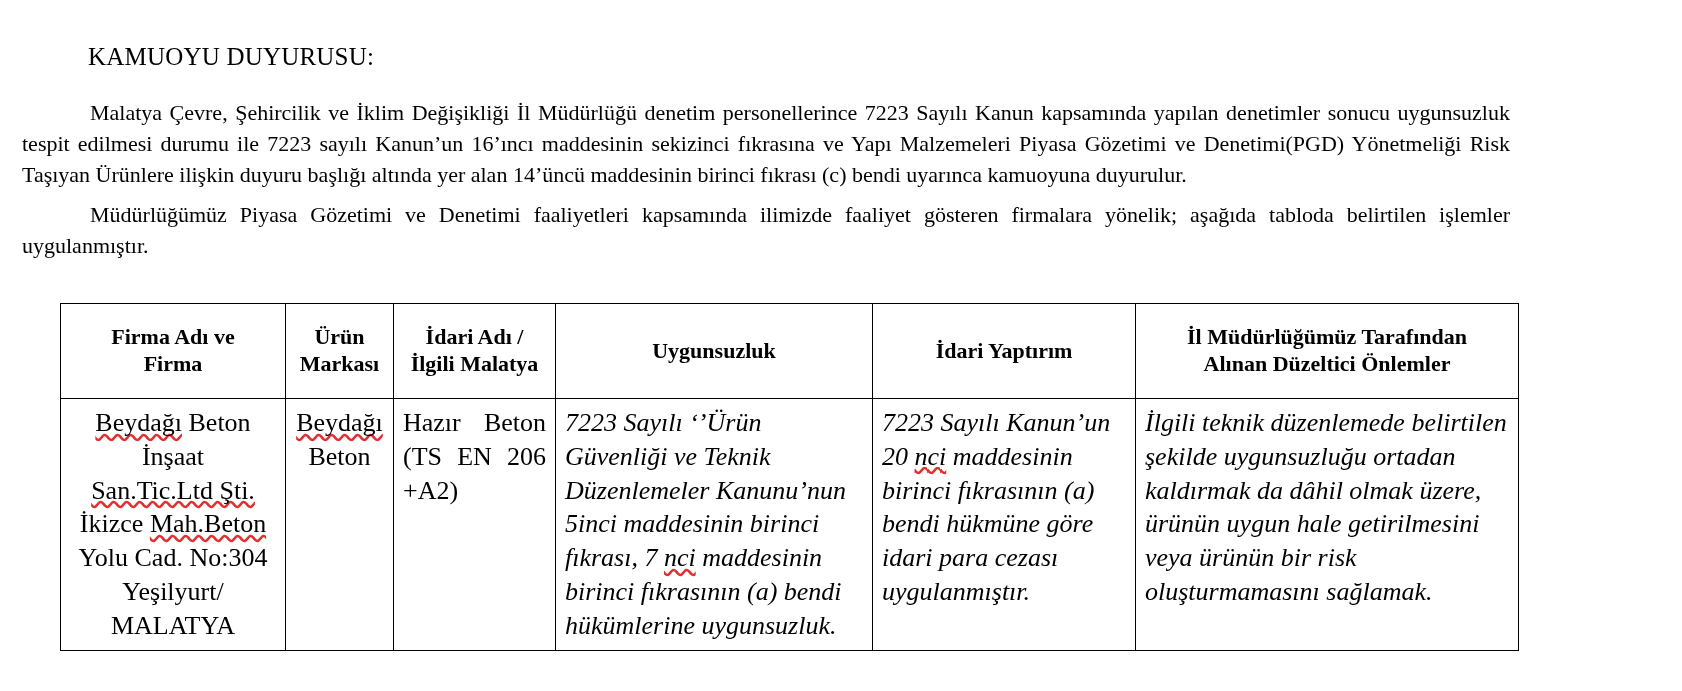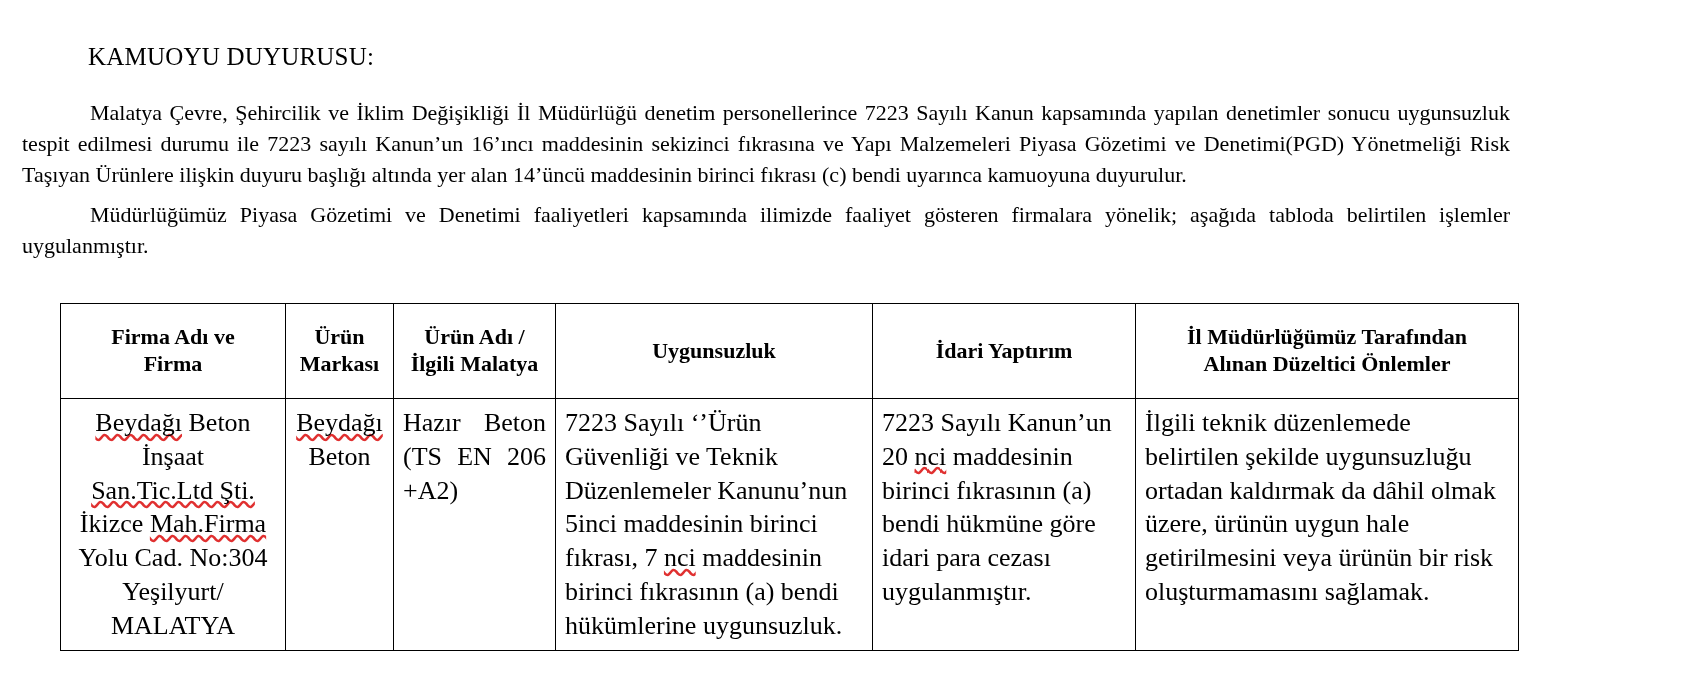--- a/index.html
+++ b/index.html
@@ -80,20 +80,21 @@
   }
   td.c-marka {
     text-align: center;
   }
   td.c-urun {
     text-align: justify;
     text-justify: inter-word;
   }
   td.c-uygunsuzluk, td.c-idari, td.c-onlem {
     text-align: left;
+    font-style: italic;
   }
   .row-body td { height: 225px; }
 
   
   .sp {
     text-decoration: underline wavy #e03030;
     text-decoration-skip-ink: none;
     text-underline-offset: 2px;
     -webkit-text-decoration: underline wavy #e03030;
   }
@@ -124,41 +125,41 @@
         <tr>
           <th>
             <span class="line">Firma Adı ve</span>
             <span class="line">Firma</span>
           </th>
           <th>
             <span class="line">Ürün</span>
             <span class="line">Markası</span>
           </th>
           <th>
-            <span class="line">Ürün Adı /</span>
+            <span class="line">İdari Adı /</span>
             <span class="line">İlgili Malatya</span>
           </th>
           <th>
             <span class="line">Uygunsuzluk</span>
           </th>
           <th>
             <span class="line">İdari Yaptırım</span>
           </th>
           <th>
             <span class="line">İl Müdürlüğümüz Tarafından</span>
             <span class="line">Alınan Düzeltici Önlemler</span>
           </th>
         </tr>
       </thead>
       <tbody>
         <tr class="row-body">
           <td class="c-firma">
             <span class="line"><span class="sp">Beydağı</span><span> Beton İnşaat</span></span>
             <span class="line sp">San.Tic.Ltd Şti.</span>
-            <span class="line"><span>İkizce </span><span class="sp">Mah.Firma</span></span>
+            <span class="line"><span>İkizce </span><span class="sp">Mah.Beton</span></span>
             <span class="line">Yolu Cad. No:304</span>
             <span class="line">Yeşilyurt/ MALATYA</span>
           </td>
           <td class="c-marka">
             <span class="line sp">Beydağı</span>
             <span class="line">Beton</span>
           </td>
           <td class="c-urun">Hazır Beton (TS EN 206 +A2)</td>
           <td class="c-uygunsuzluk"><span>7223 Sayılı ‘’Ürün Güvenliği ve Teknik Düzenlemeler Kanunu’nun 5inci maddesinin birinci fıkrası, 7 </span><span class="sp">nci</span><span> maddesinin birinci fıkrasının (a) bendi hükümlerine uygunsuzluk.</span></td>
           <td class="c-idari"><span>7223 Sayılı Kanun’un 20 </span><span class="sp">nci</span><span> maddesinin birinci fıkrasının (a) bendi hükmüne göre idari para cezası uygulanmıştır.</span></td>

